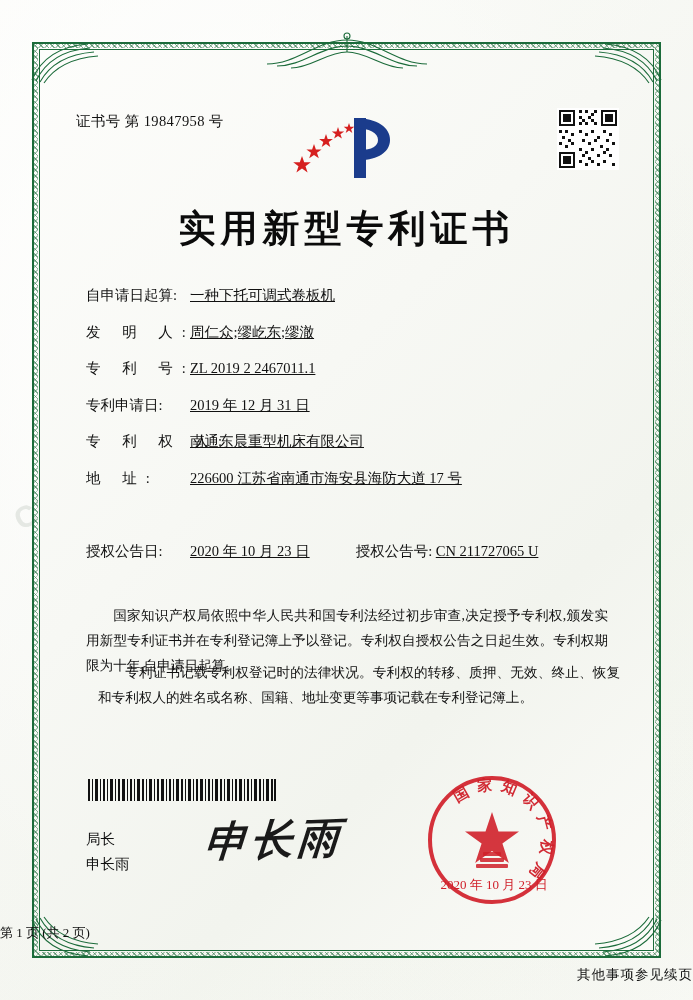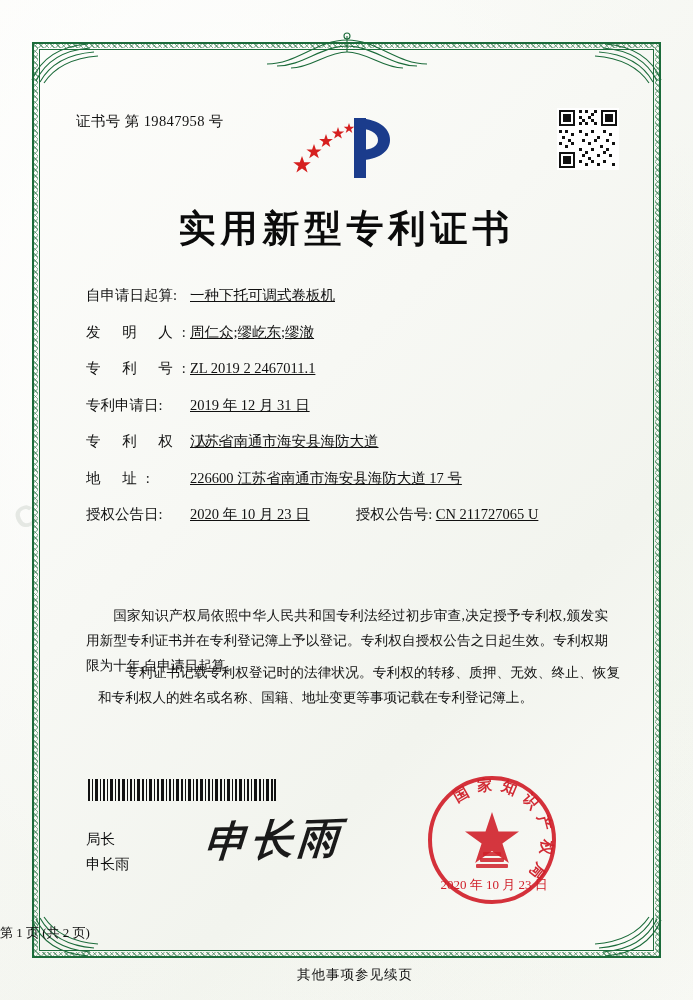--- a/index.html
+++ b/index.html
@@ -167,20 +167,21 @@
   .field-value {
     display: inline-block;
     text-decoration: underline;
   }
   .field-row2 {
     position: relative;
     height: 36.5px;
     font-size: 14.5px;
     color: #111;
     white-space: nowrap;
+    margin-top: 37px;
   }
   .inline-label {
     display: inline-block;
     margin-left: 46px;
   }
 
   
   .para {
     position: absolute;
     left: 86px;
@@ -252,21 +253,21 @@
     position: absolute;
     left: 0; right: 0;
     top: 924px;
     font-size: 13px;
     color: #111;
   }
   .footer-note {
     position: absolute;
     left: 17px; right: 0;
     top: 966px;
-    text-align: center;
+    text-align: right;
     font-size: 13.5px;
     color: #111;
     letter-spacing: 1px;
   }
 </style>
 </head>
 <body>
 
 <div class="page">
   <div class="paper-tint"></div>
@@ -415,21 +416,21 @@
     <div class="field-row">
       <span class="field-label spaced">发 明 人:</span><span class="field-value">周仁众;缪屹东;缪澈</span>
     </div>
     <div class="field-row">
       <span class="field-label spaced">专 利 号:</span><span class="field-value">ZL 2019 2 2467011.1</span>
     </div>
     <div class="field-row">
       <span class="field-label">专利申请日:</span><span class="field-value">2019 年 12 月 31 日</span>
     </div>
     <div class="field-row">
-      <span class="field-label spaced">专 利 权 人:</span><span class="field-value">江苏省南通市海安县海防大道</span>
+      <span class="field-label spaced">专 利 权 人:</span><span class="field-value">南通东晨重型机床有限公司</span>
     </div>
     <div class="field-row">
       <span class="field-label spaced">地 址:</span><span class="field-value">226600 江苏省南通市海安县海防大道 17 号</span>
     </div>
     <div class="field-row2">
       <span class="field-label">授权公告日:</span><span class="field-value">2020 年 10 月 23 日</span><span class="inline-label">授权公告号:</span> <span class="field-value">CN 211727065 U</span>
     </div>
   </div>
 
   <div class="para para1 indent">国家知识产权局依照中华人民共和国专利法经过初步审查,决定授予专利权,颁发实用新型专利证书并在专利登记簿上予以登记。专利权自授权公告之日起生效。专利权期限为十年,自申请日起算。</div>

